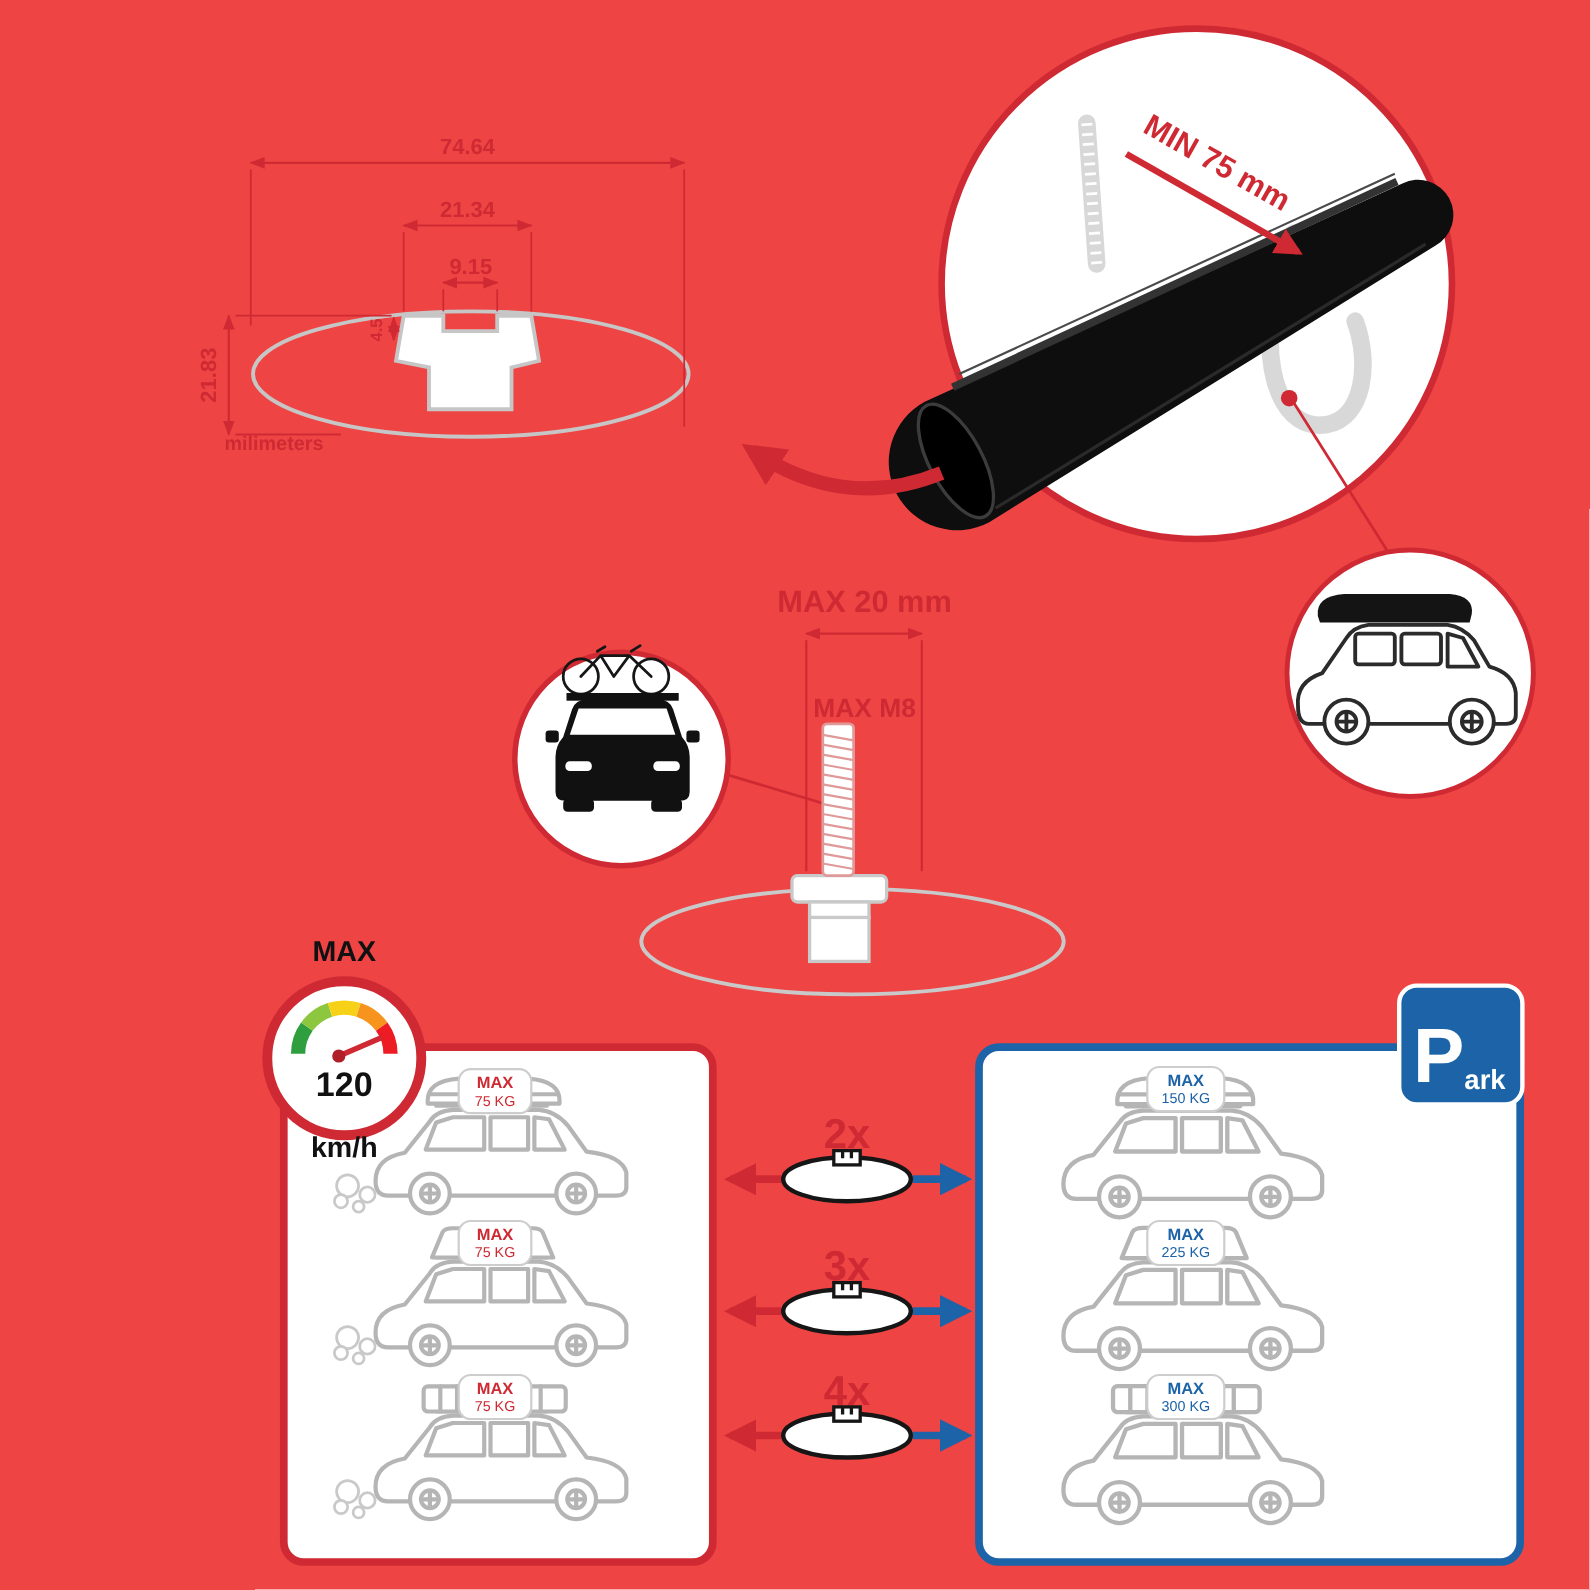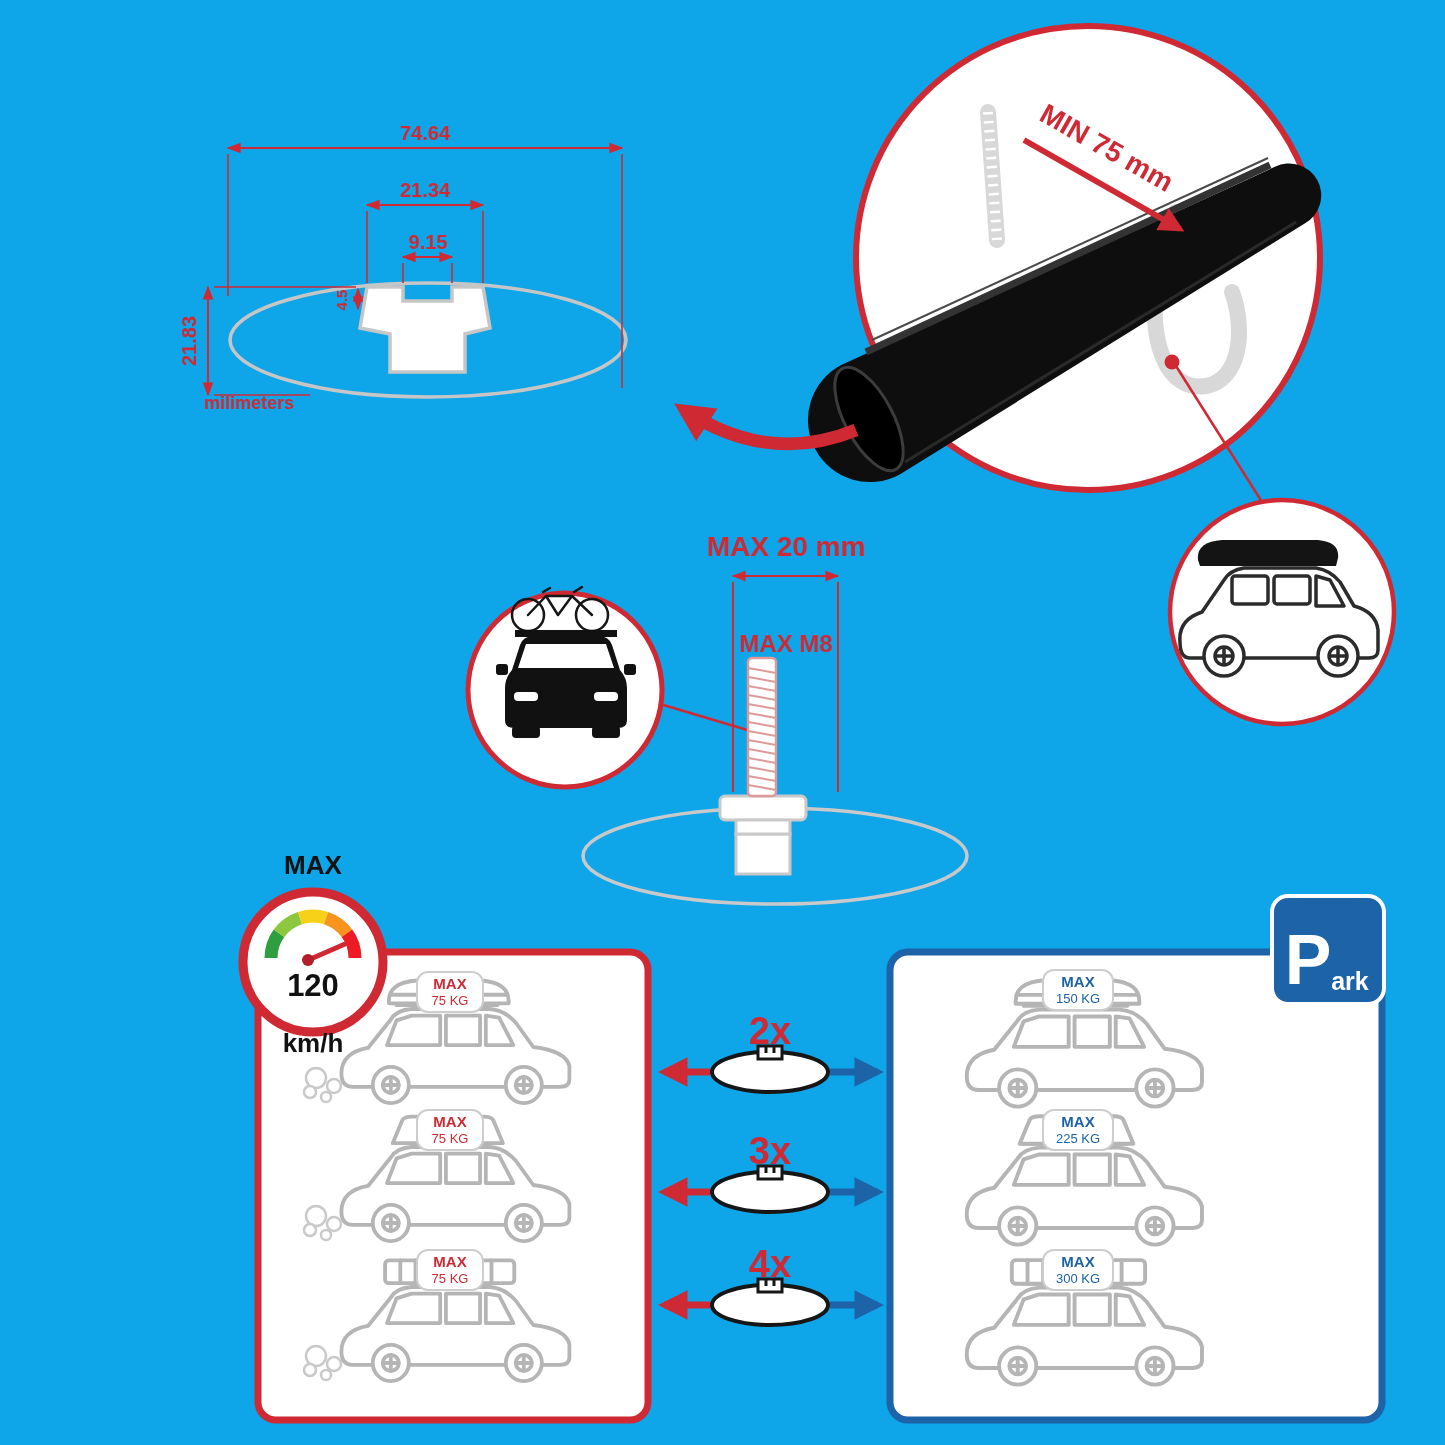--- a/index.html
+++ b/index.html
@@ -1,16 +1,16 @@
 <!DOCTYPE html>
 <html><head>
 <meta charset="utf-8">
 <style>
   html,body { margin:0; padding:0; background:#ffffff; }
-  .canvas { position:relative; width:1445px; height:1445px; background:#0ea5e9; overflow:hidden; }
+  .canvas { position:relative; width:1445px; height:1445px; background:#ef4444; overflow:hidden; }
   svg text { font-family:"Liberation Sans", sans-serif; }
   .profile   { fill:none; stroke:#c6c6c6; stroke-width:3.5; }
   .profilef  { fill:#fff; stroke:#c6c6c6; stroke-width:3.5; }
   .dimline   { stroke:#cf2a33; stroke-width:2; fill:none; }
   .ext       { stroke:#cf2a33; stroke-width:1.6; fill:none; }
   .dimtext   { fill:#cf2a33; font-size:20px; font-weight:bold; text-anchor:middle; }
   .dimtext-sm{ fill:#cf2a33; font-size:15px; font-weight:bold; text-anchor:middle; }
   .redbig    { fill:#cf2a33; font-size:28px; font-weight:bold; text-anchor:middle; }
   .redmid    { fill:#cf2a33; font-size:24px; font-weight:bold; text-anchor:middle; }
   .redcircle { fill:#ffffff; stroke:#cf2a33; stroke-width:6; }

